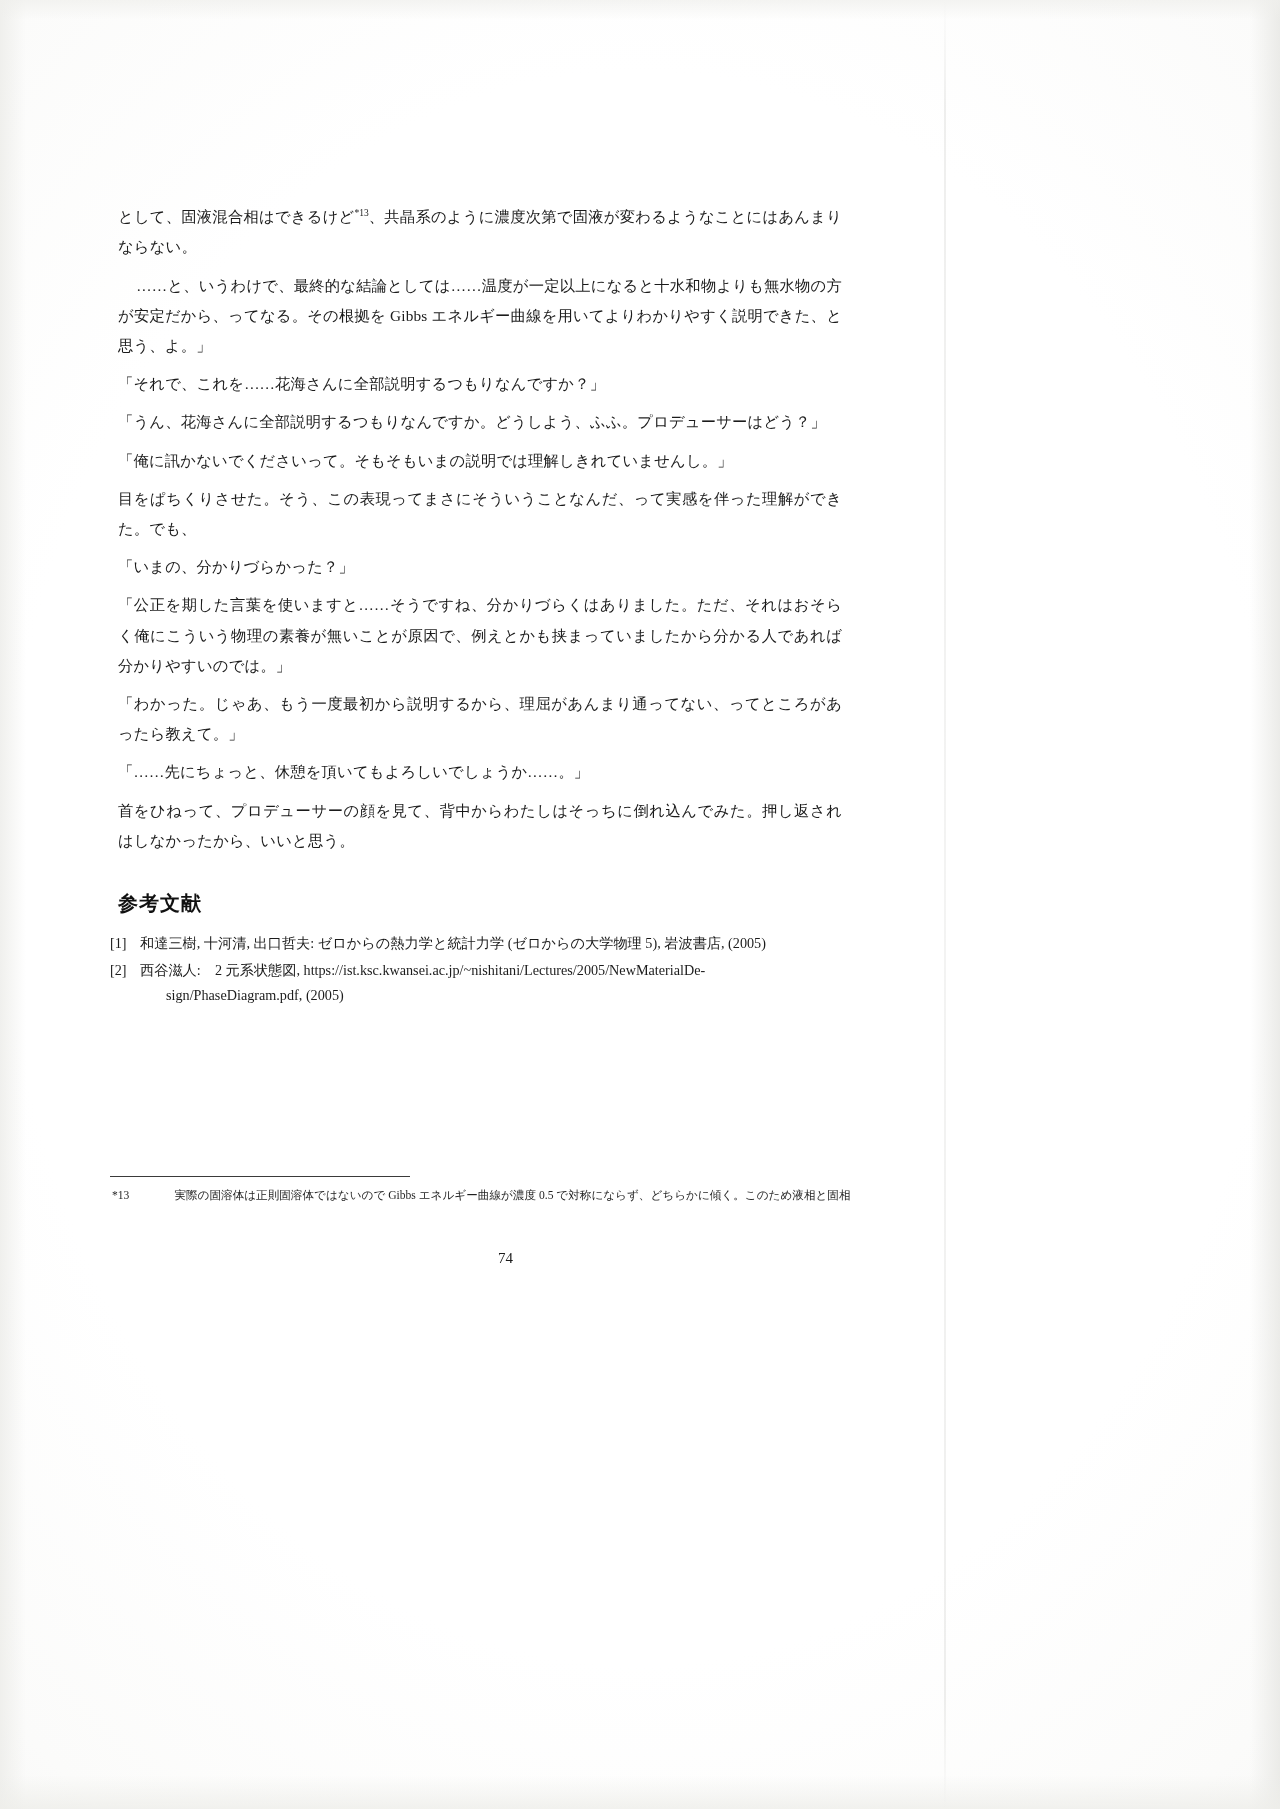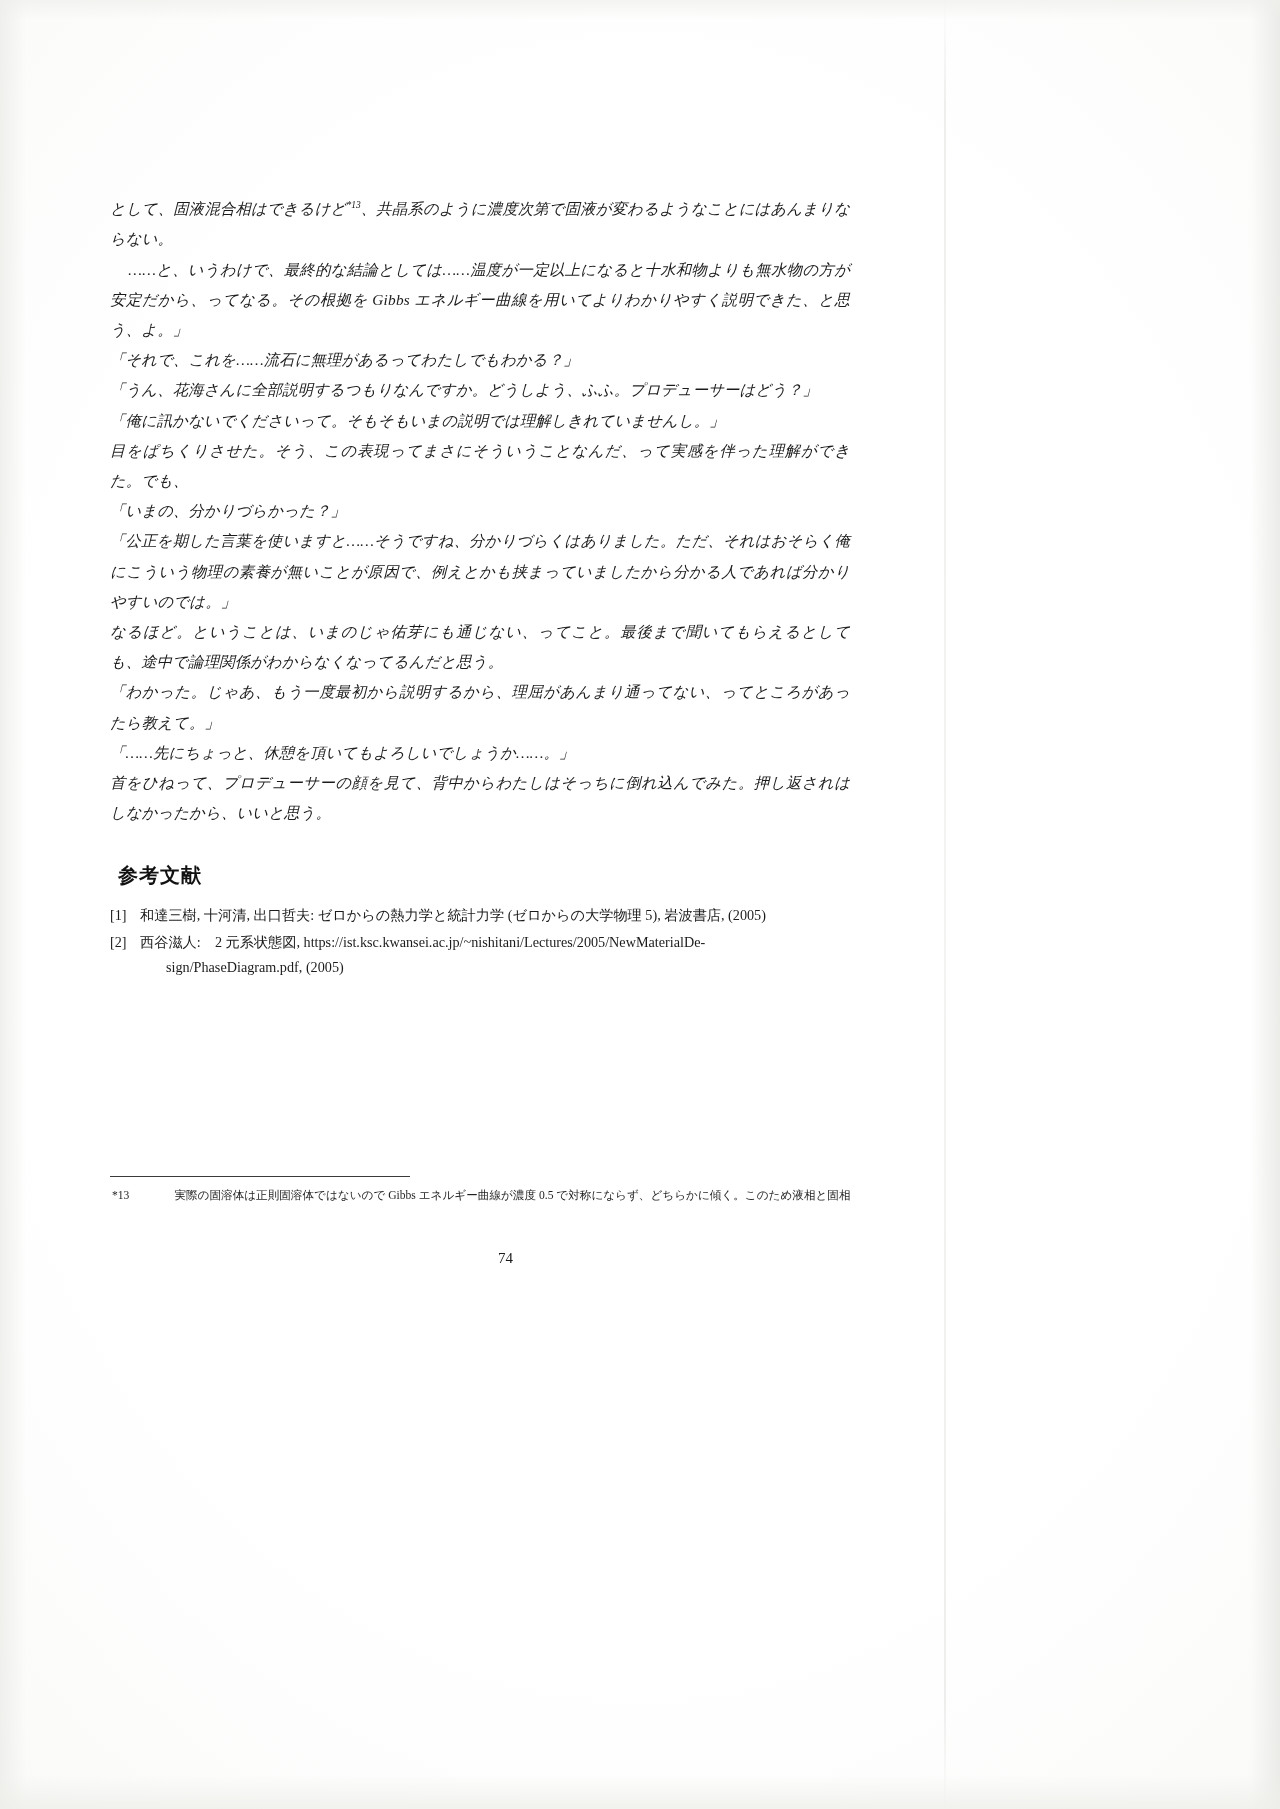--- a/index.html
+++ b/index.html
@@ -64,27 +64,26 @@
   }
 
   .content {
     position: absolute;
     left: 110px;
     top: 190px;
     width: 740px;
   }
 
   p.body-line {
-    margin: 0;
+    margin: 8px;
     font-size: 15.3px;
     line-height: 30.2px;
     letter-spacing: 0.2px;
     text-align: justify;
     color: #1b1b1b;
-    font-style: italic;
   }
   .indent1 { text-indent: 1.2em; }
 
   sup.fnmark {
     font-size: 9.5px;
     vertical-align: super;
     letter-spacing: 0;
   }
 
   h2.section-heading {
@@ -179,33 +178,32 @@
   <div class="scan-edge-top"></div>
   <div class="scan-edge-bottom"></div>
   <div class="scan-crease"></div>
 
   <div class="content">
 
     <p class="body-line"><span>として、固液混合相はできるけど</span><sup class="fnmark">*13</sup><span>、共晶系のように濃度次第で固液が変わるようなことにはあんまりならない。</span></p>
 
     <p class="body-line indent1">……と、いうわけで、最終的な結論としては……温度が一定以上になると十水和物よりも無水物の方が安定だから、ってなる。その根拠を Gibbs エネルギー曲線を用いてよりわかりやすく説明できた、と思う、よ。」</p>
 
-    <p class="body-line">「それで、これを……流石に無理があるってわたしでもわかる？」</p>
+    <p class="body-line">「それで、これを……花海さんに全部説明するつもりなんですか？」</p>
 
     <p class="body-line">「うん、花海さんに全部説明するつもりなんですか。どうしよう、ふふ。プロデューサーはどう？」</p>
 
     <p class="body-line">「俺に訊かないでくださいって。そもそもいまの説明では理解しきれていませんし。」</p>
 
     <p class="body-line">目をぱちくりさせた。そう、この表現ってまさにそういうことなんだ、って実感を伴った理解ができた。でも、</p>
 
     <p class="body-line">「いまの、分かりづらかった？」</p>
 
     <p class="body-line">「公正を期した言葉を使いますと……そうですね、分かりづらくはありました。ただ、それはおそらく俺にこういう物理の素養が無いことが原因で、例えとかも挟まっていましたから分かる人であれば分かりやすいのでは。」</p>
 
-    <p class="body-line">なるほど。ということは、いまのじゃ佑芽にも通じない、ってこと。最後まで聞いてもらえるとしても、途中で論理関係がわからなくなってるんだと思う。</p>
 
     <p class="body-line">「わかった。じゃあ、もう一度最初から説明するから、理屈があんまり通ってない、ってところがあったら教えて。」</p>
 
     <p class="body-line">「……先にちょっと、休憩を頂いてもよろしいでしょうか……。」</p>
 
     <p class="body-line">首をひねって、プロデューサーの顔を見て、背中からわたしはそっちに倒れ込んでみた。押し返されはしなかったから、いいと思う。</p>
 
     <h2 class="section-heading">参考文献</h2>
 
     <ul class="ref-list">

